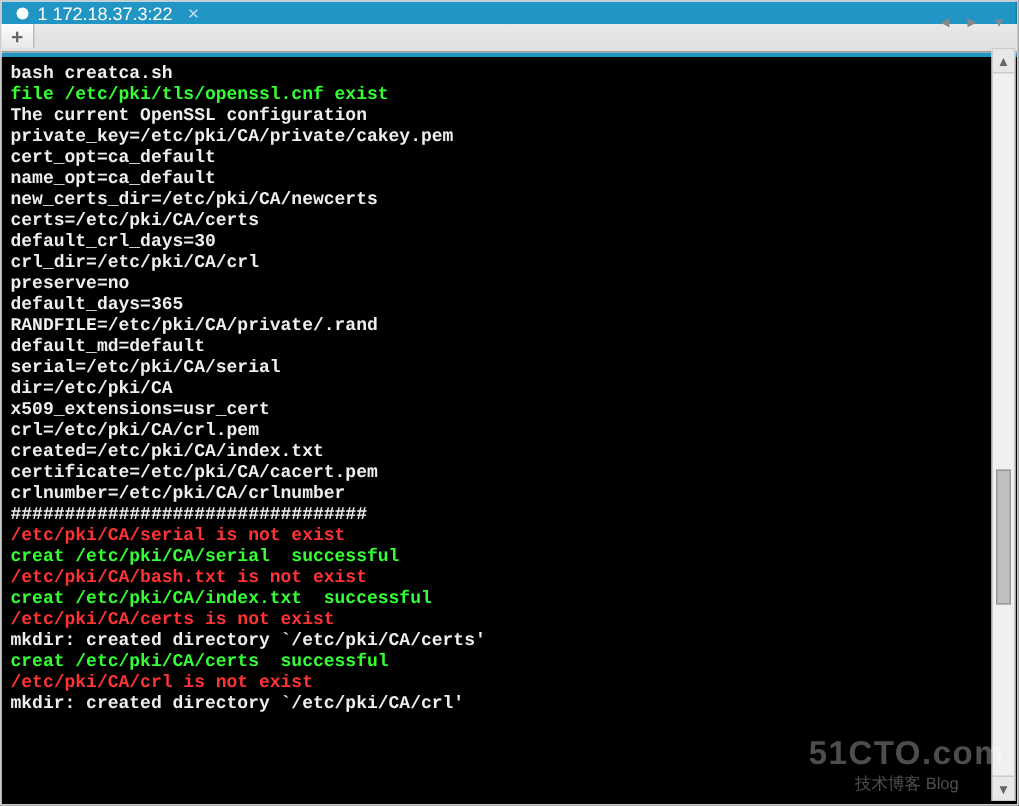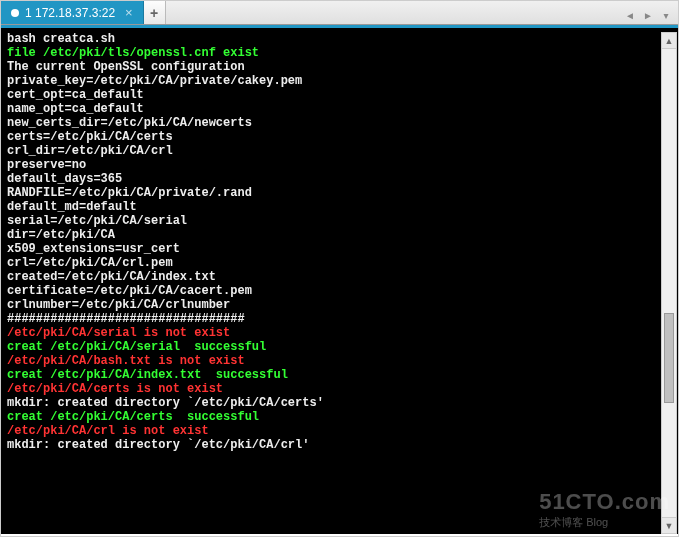--- a/index.html
+++ b/index.html
@@ -6,26 +6,27 @@
 body {
   width: 679px;
   height: 537px;
   background: #ffffff;
   font-family: Arial, sans-serif;
   position: relative;
   overflow: hidden;
   border: 1px solid #ccc;
 }
 .tab-bar {
-  height: 24px;
+  height: 34px;
   background: linear-gradient(#f0f0f0, #e0e0e0);
   border-bottom: 1px solid #999;
   display: flex;
   align-items: stretch;
   position: relative;
+  flex-direction: column;
 }
 .tab {
   background: #2196c4;
   color: #fff;
   font-size: 12px;
   padding: 0 10px;
   display: flex;
   align-items: center;
   gap: 6px;
   border-right: 1px solid #1a7aa0;
@@ -118,21 +119,21 @@
   height: 90px;
   background: #c0c0c0;
   border: 1px solid #999;
 }
 .watermark {
   position: absolute;
   right: 8px;
   bottom: 6px;
   color: rgba(255,255,255,0.3);
   font-family: Arial, sans-serif;
-  text-align: left;
+  text-align: center;
   pointer-events: none;
 }
 .watermark .wm-main { font-size: 22px; font-weight: bold; letter-spacing: 1px; }
 .watermark .wm-sub { font-size: 11px; }
 </style>
 </head>
 <body>
 
 <div class="tab-bar">
   <div class="tab">
@@ -151,20 +152,21 @@
 
 <div class="terminal" id="terminal">
     <div class="ln ">bash creatca.sh</div>
     <div class="ln green">file /etc/pki/tls/openssl.cnf exist</div>
     <div class="ln ">The current OpenSSL configuration</div>
     <div class="ln ">private_key=/etc/pki/CA/private/cakey.pem</div>
     <div class="ln ">cert_opt=ca_default</div>
     <div class="ln ">name_opt=ca_default</div>
     <div class="ln ">new_certs_dir=/etc/pki/CA/newcerts</div>
     <div class="ln ">certs=/etc/pki/CA/certs</div>
+    <div class="ln ">default_crl_days=30</div>
     <div class="ln ">crl_dir=/etc/pki/CA/crl</div>
     <div class="ln ">preserve=no</div>
     <div class="ln ">default_days=365</div>
     <div class="ln ">RANDFILE=/etc/pki/CA/private/.rand</div>
     <div class="ln ">default_md=default</div>
     <div class="ln ">serial=/etc/pki/CA/serial</div>
     <div class="ln ">dir=/etc/pki/CA</div>
     <div class="ln ">x509_extensions=usr_cert</div>
     <div class="ln ">crl=/etc/pki/CA/crl.pem</div>
     <div class="ln ">created=/etc/pki/CA/index.txt</div>

